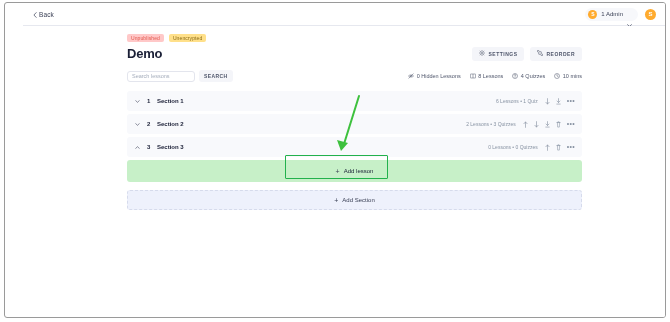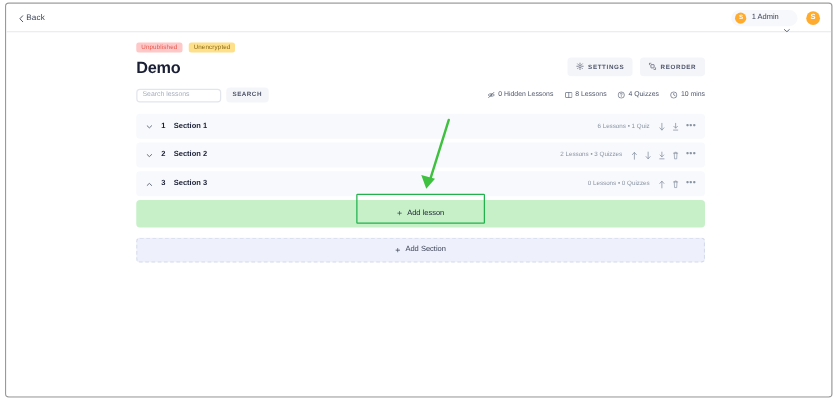--- a/index.html
+++ b/index.html
@@ -23,20 +23,21 @@
     position: absolute;
     left: 4px;
     top: 2px;
     width: 662px;
     height: 316px;
     border: 1px solid #9a9a9a;
     border-radius: 3px;
     background: #ffffff;
     box-sizing: border-box;
     overflow: hidden;
+    padding-left: 18px;
   }
 
   
   .topbar {
     position: relative;
     height: 23px;
     background: #ffffff;
     border-bottom: 1px solid #e6e8ef;
     display: flex;
     align-items: center;

